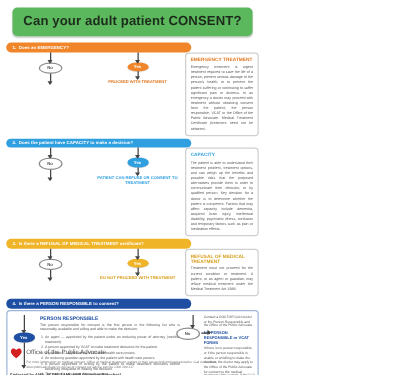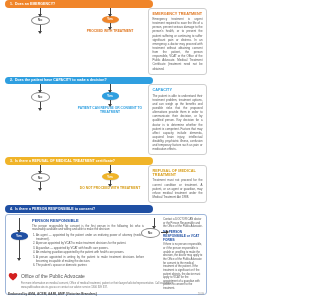--- a/index.html
+++ b/index.html
@@ -142,20 +142,21 @@
   .f-sub{font-size:2.6px;line-height:1.4;color:#777;margin:1.5px 0 0 13px;}
   .f-end{display:flex;justify-content:space-between;align-items:flex-end;margin-top:2.5px;}
   .f-endorse{font-size:3.2px;font-weight:bold;color:#444;}
   .f-year{font-size:2.8px;color:#999;}
 </style>
 </head>
 <body>
 
 <div class="page">
 
+  <div class="title-bar">Can your adult patient CONSENT?</div>
 
   <div class="step">
     <div class="step-bar bar-orange">
       <span class="num">1.</span>
       <span>Does an EMERGENCY?</span>
     </div>
     <div class="flow">
       <div class="flow-left">
         <div class="cols">
           <div class="col">

